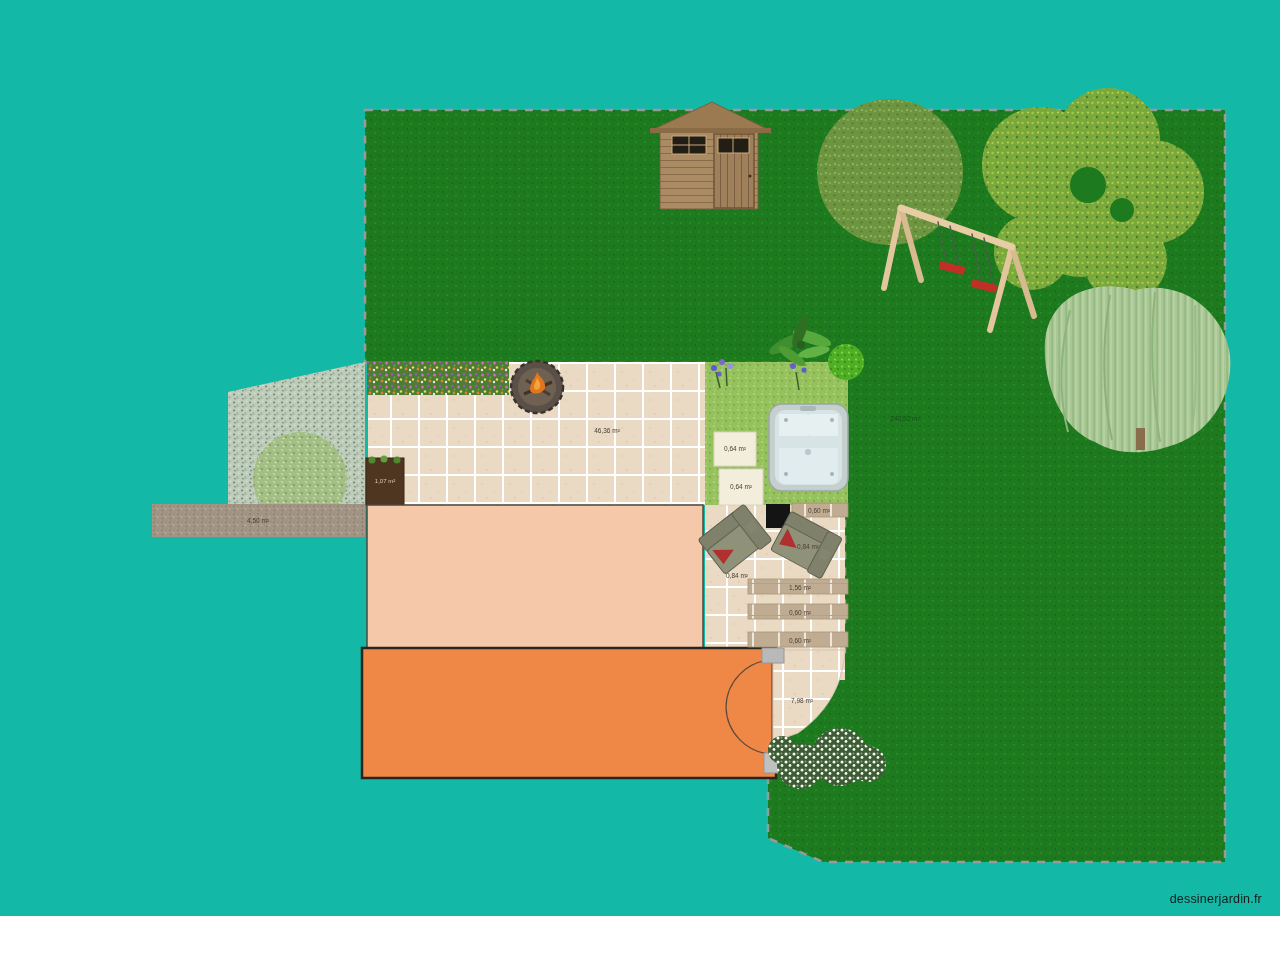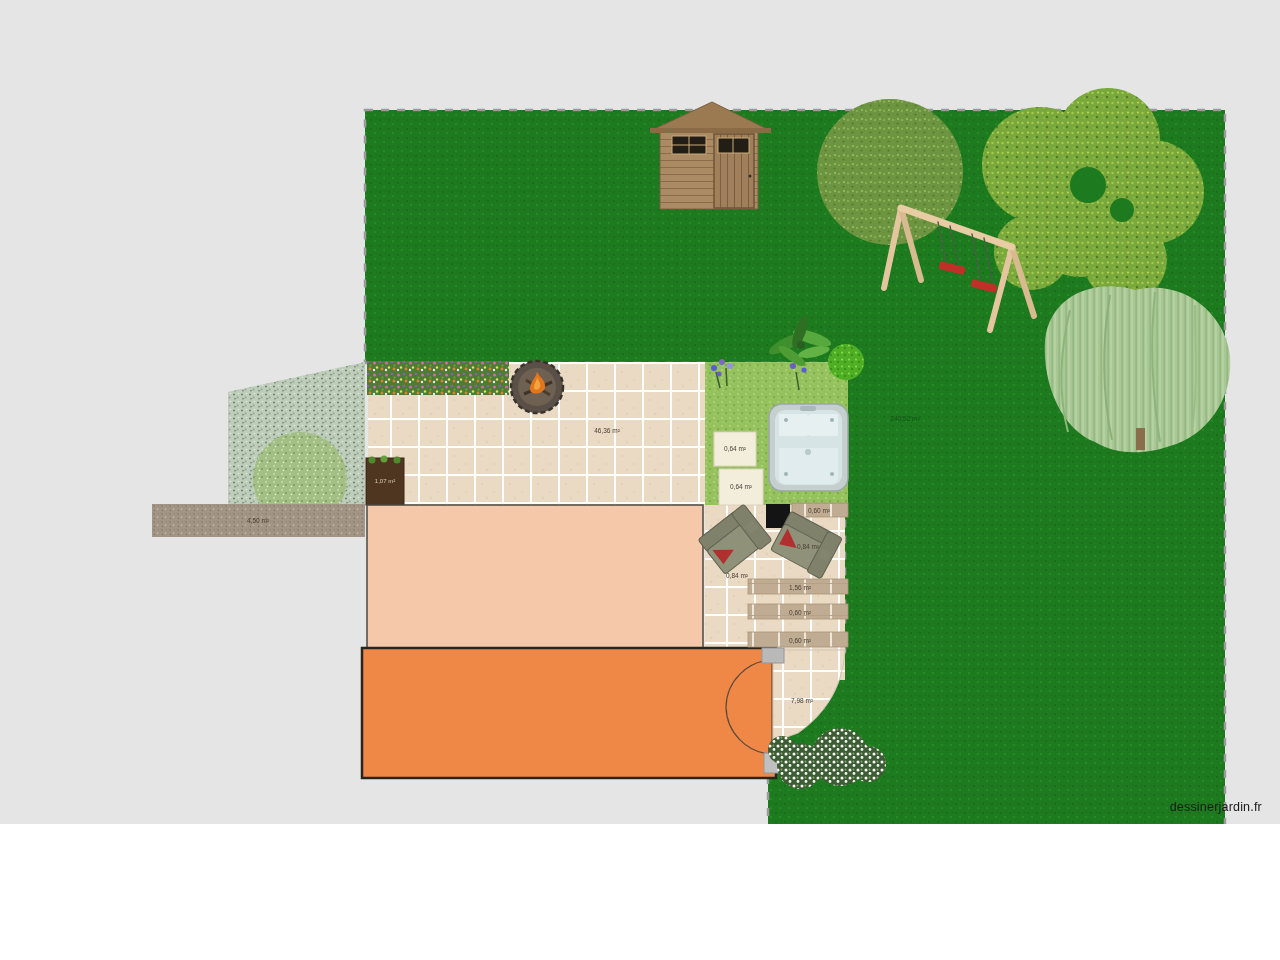--- a/index.html
+++ b/index.html
@@ -1,17 +1,17 @@
 <!DOCTYPE html>
 <html><head>
 <meta charset="utf-8">
 <style>
   html,body{margin:0;padding:0;background:#ffffff;}
   #canvas{
-    position:relative;width:1280px;height:824px;background:#e5e5e5;overflow:hidden;
+    position:relative;width:1280px;height:916px;background:#14b8a6;overflow:hidden;
     font-family:"Liberation Sans", sans-serif;
   }
   #plan-svg{position:absolute;left:0;top:0;}
   .area-label{font-family:"Liberation Sans", sans-serif;font-size:6.5px;fill:#4a4136;text-anchor:middle;}
   .lawn-label{fill:#14501a;}
   .planter-label{fill:#d9ccb2;font-size:6px;}
   #watermark{
     position:absolute;right:18px;bottom:10px;color:#1a1a1a;font-size:12.5px;
     font-family:"Liberation Sans", sans-serif;letter-spacing:0.2px;
   }

